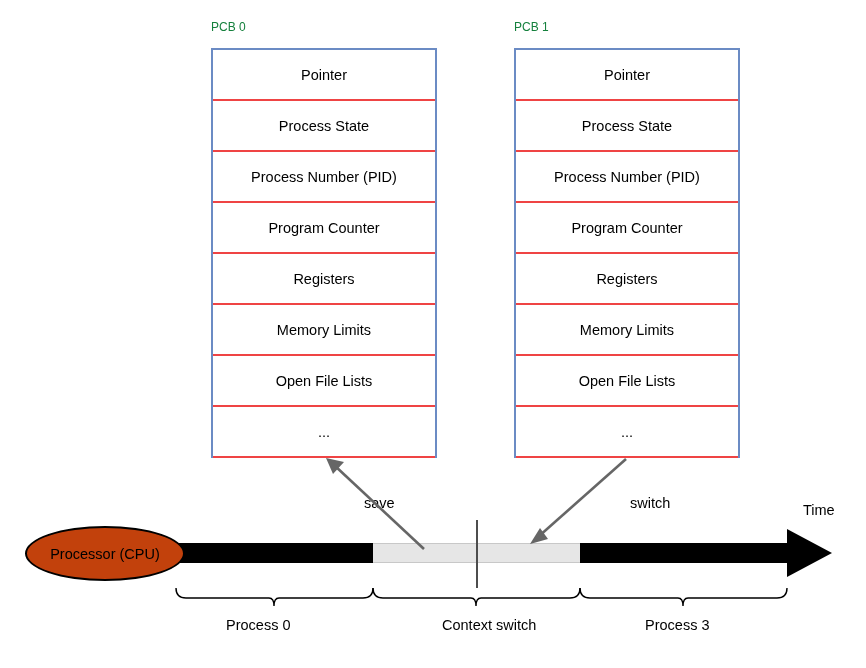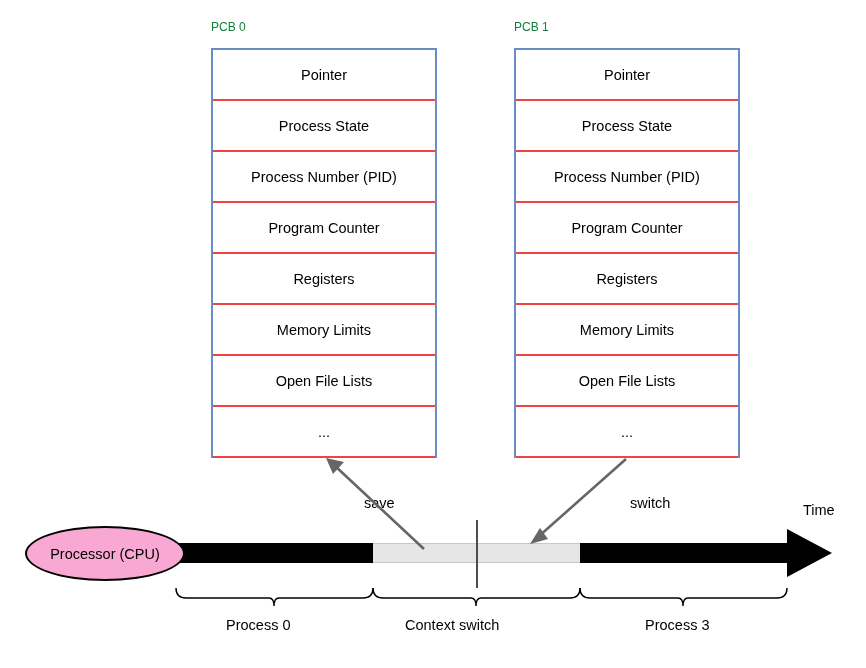--- a/index.html
+++ b/index.html
@@ -55,21 +55,21 @@
   .tl-gray  { background: #e6e6e6; border-top: 1px solid #c8c8c8; border-bottom: 1px solid #c8c8c8; box-sizing: border-box; }
 
   .cpu-ellipse {
     position: absolute;
     left: 25px;
     top: 526px;
     width: 160px;
     height: 55px;
     border: 2px solid #000000;
     border-radius: 50%;
-    background: #f9a8d4;
+    background: #c2410c;
     display: flex;
     align-items: center;
     justify-content: center;
     font-size: 14.5px;
     color: #000000;
     box-sizing: border-box;
   }
 
   .tick {
     position: absolute;
@@ -132,21 +132,21 @@
     <span>Processor (CPU)</span>
   </div>
 
   <div class="tick" style="left:476px; top:520px; height:68px;"></div>
 
   <div class="label" style="left:364px; top:496px;">save</div>
   <div class="label" style="left:630px; top:496px;">switch</div>
   <div class="label" style="left:777px; top:503px;margin-left:26px;">Time</div>
 
   <div class="label" style="left:226px; top:618px;text-align:right;">Process 0</div>
-  <div class="label" style="left:405px; top:618px;">Context switch</div>
+  <div class="label" style="left:442px; top:618px;">Context switch</div>
   <div class="label" style="left:645px; top:618px;">Process 3</div>
 
   <svg class="overlay" viewBox="0 0 866 668">
 
     <polygon points="787,529 787,577 832,553" fill="#000000"></polygon>
 
     <g>
       <line x1="424" y1="549" x2="334" y2="465" stroke="#666666" stroke-width="2.6"></line>
       <polygon points="326,458 344,462 333,474" fill="#666666"></polygon>
     </g>

